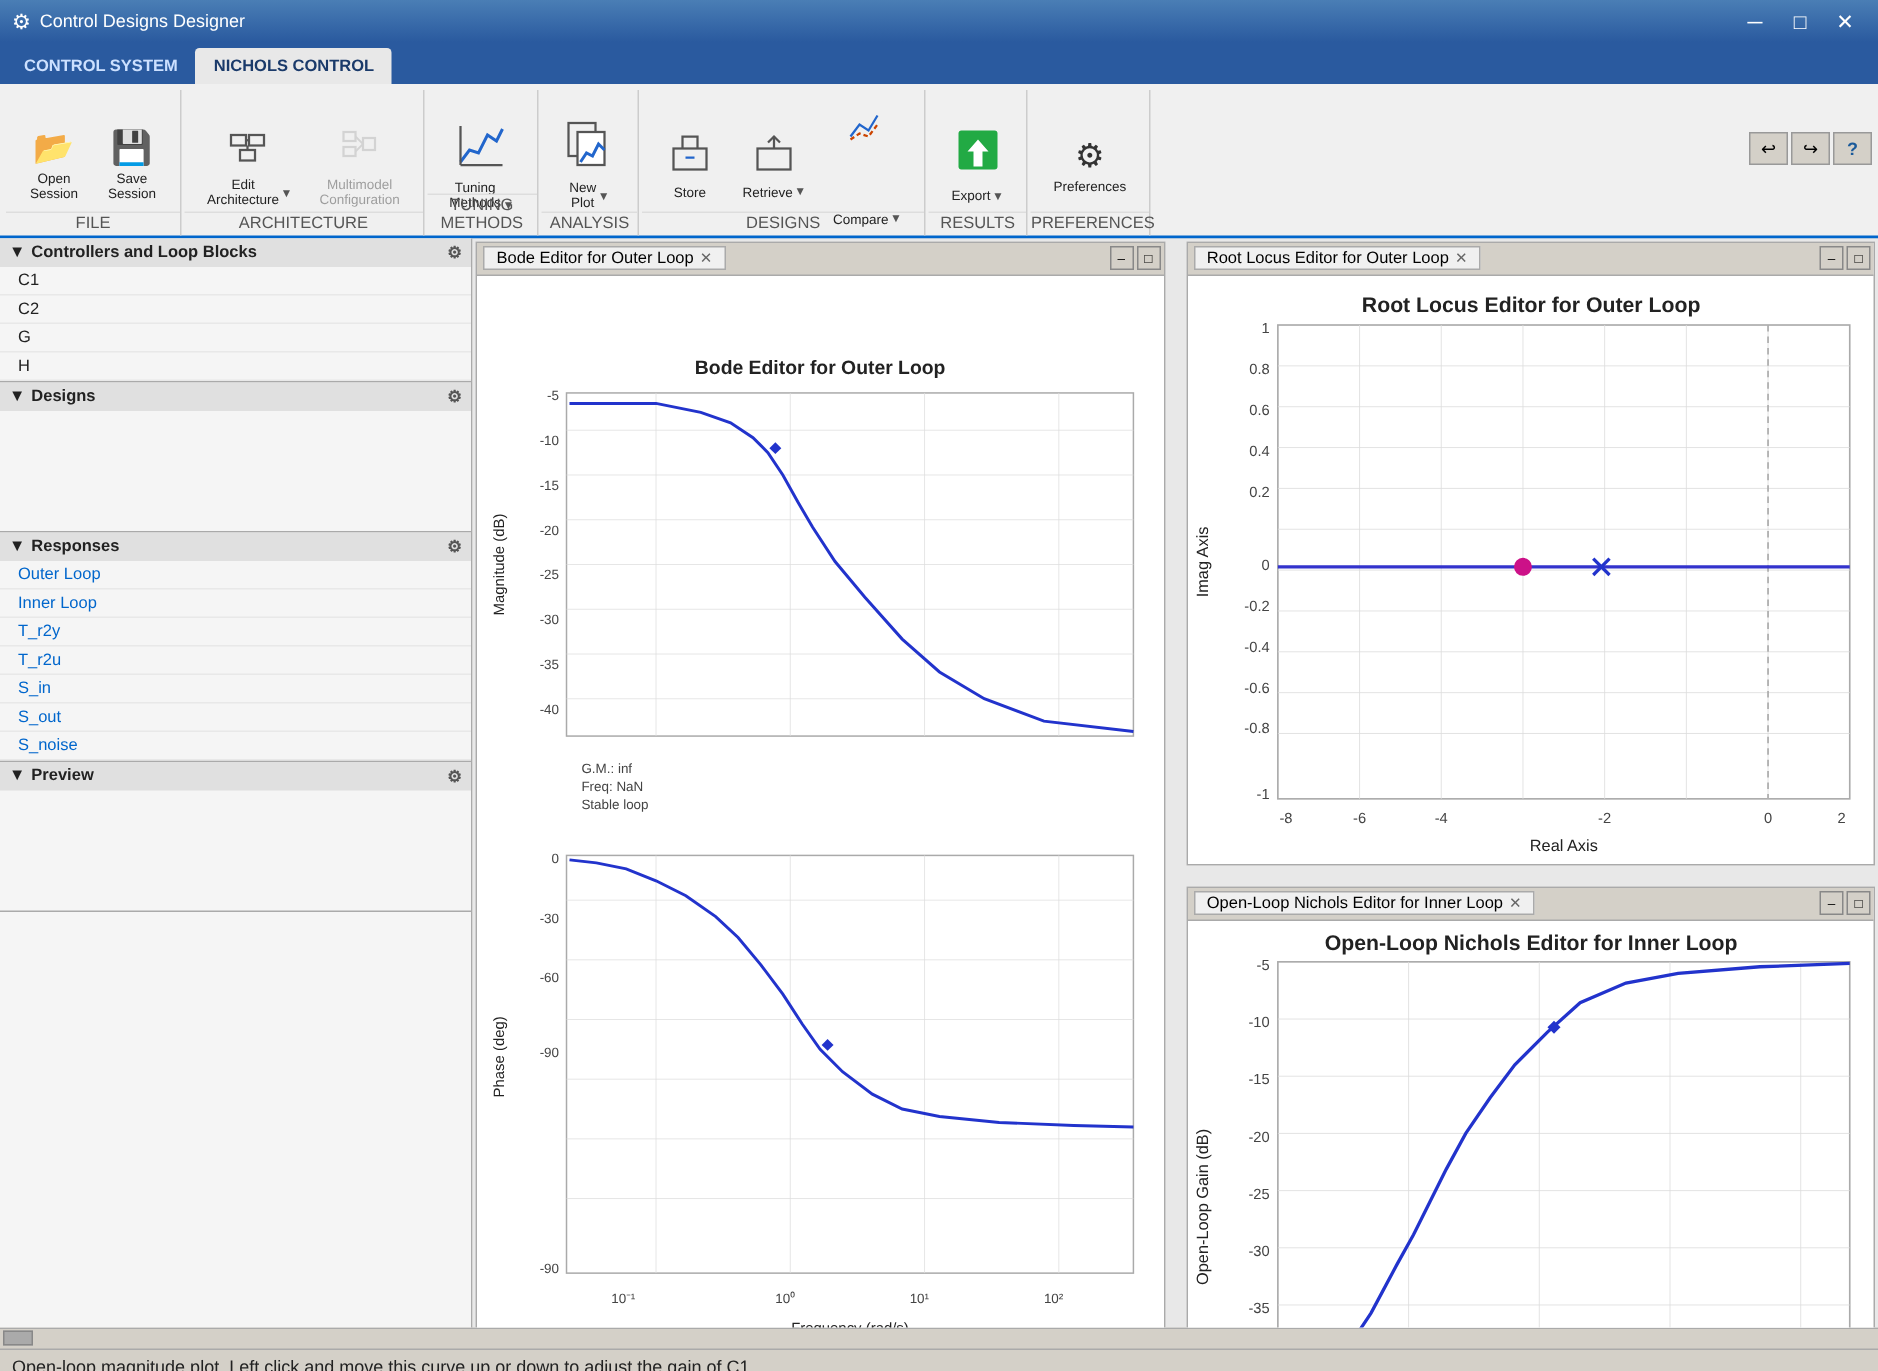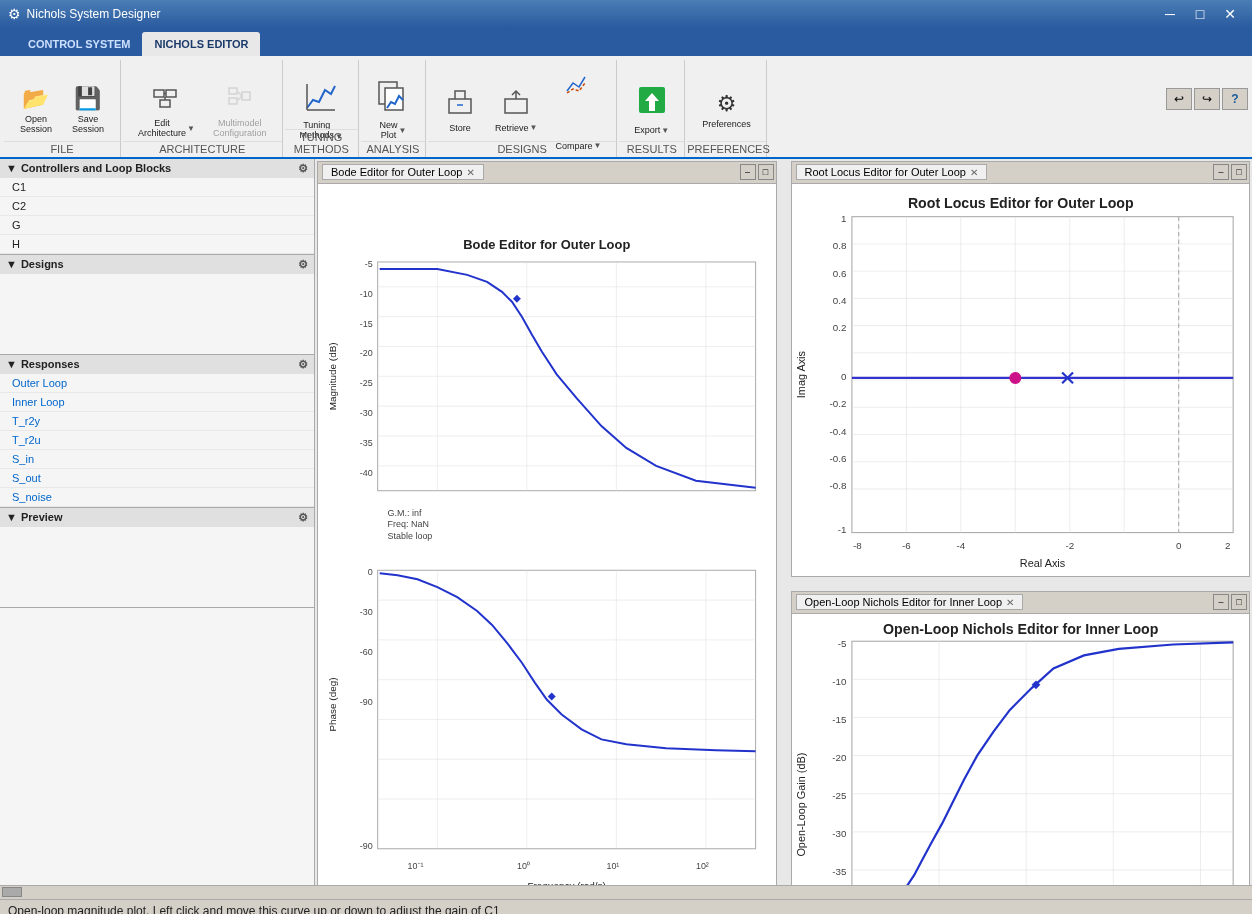--- a/index.html
+++ b/index.html
@@ -17,21 +17,21 @@
     }
     .title-bar-left { display: flex; align-items: center; gap: 6px; font-size: 12px; }
     .title-bar-controls { display: flex; gap: 2px; }
     .title-bar-btn { width: 28px; height: 28px; background: transparent; border: none; color: white; cursor: pointer; font-size: 14px; display: flex; align-items: center; justify-content: center; }
 
     
     .tab-bar {
       background: #2a5a9f;
       display: flex;
       align-items: flex-end;
-      padding: 0 16px;
+      padding: 0 4px;
       height: 28px;
     }
     .tab {
       padding: 4px 12px;
       font-size: 11px;
       font-weight: bold;
       cursor: pointer;
       border-radius: 3px 3px 0 0;
       color: #cce0ff;
       height: 24px;
@@ -218,35 +218,35 @@
       align-items: center;
       padding: 0 2px;
     }
   </style>
 </head>
 <body>
 
 <div class="title-bar">
   <div class="title-bar-left">
     <span style="font-size:14px;">⚙</span>
-    <span>Nichols System Designer</span>
+    <span>Control Designs Designer</span>
   </div>
   <div class="title-bar-controls">
     <button class="title-bar-btn">─</button>
     <button class="title-bar-btn">□</button>
     <button class="title-bar-btn">✕</button>
   </div>
 </div>
 
 <div class="tab-bar">
   <div class="tab">
     <span>CONTROL SYSTEM</span>
   </div>
   <div class="tab active">
-    <span>NICHOLS EDITOR</span>
+    <span>NICHOLS CONTROL</span>
   </div>
 </div>
 
 <div class="ribbon">
 
   <div class="ribbon-group">
     <div class="ribbon-buttons">
       <div class="ribbon-btn">
         <span class="btn-icon">📂</span>
         <span class="btn-label">Open<br>Session</span>

